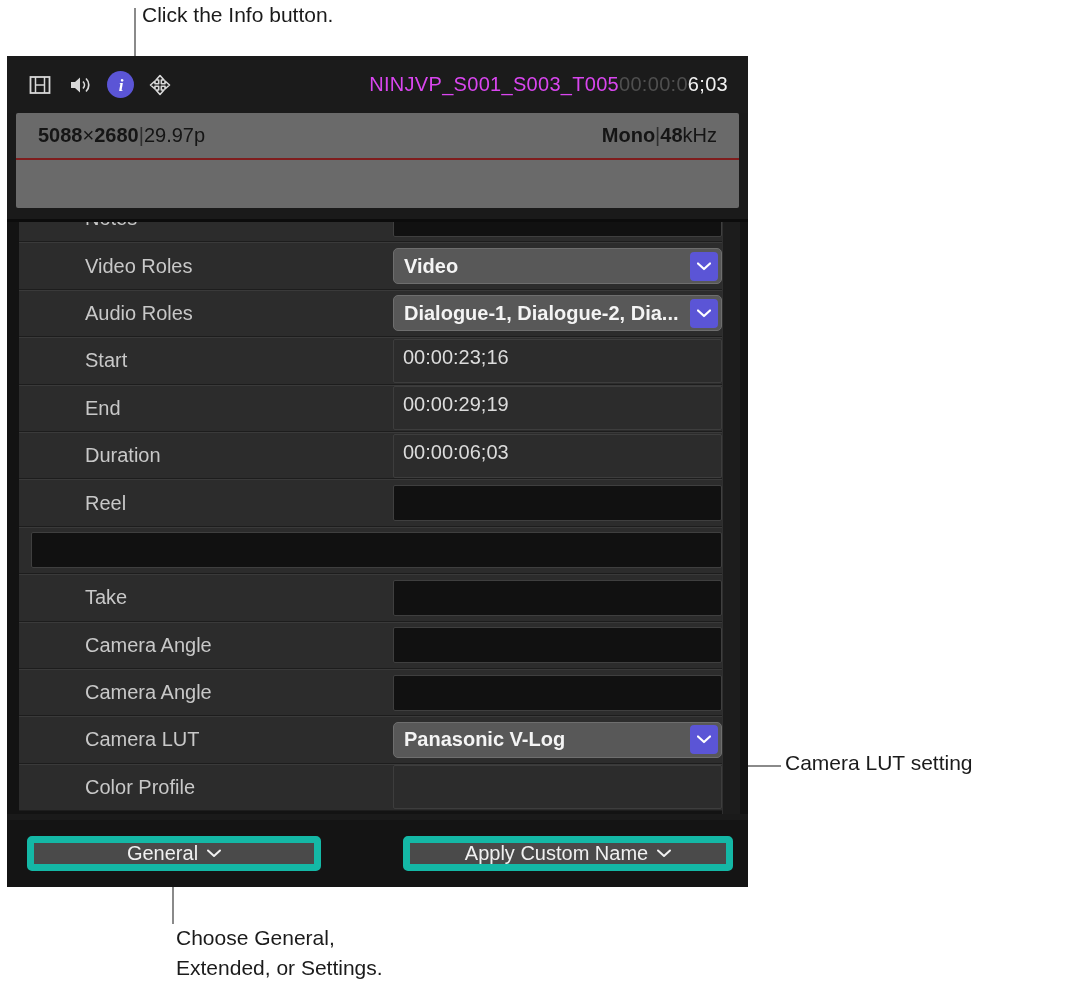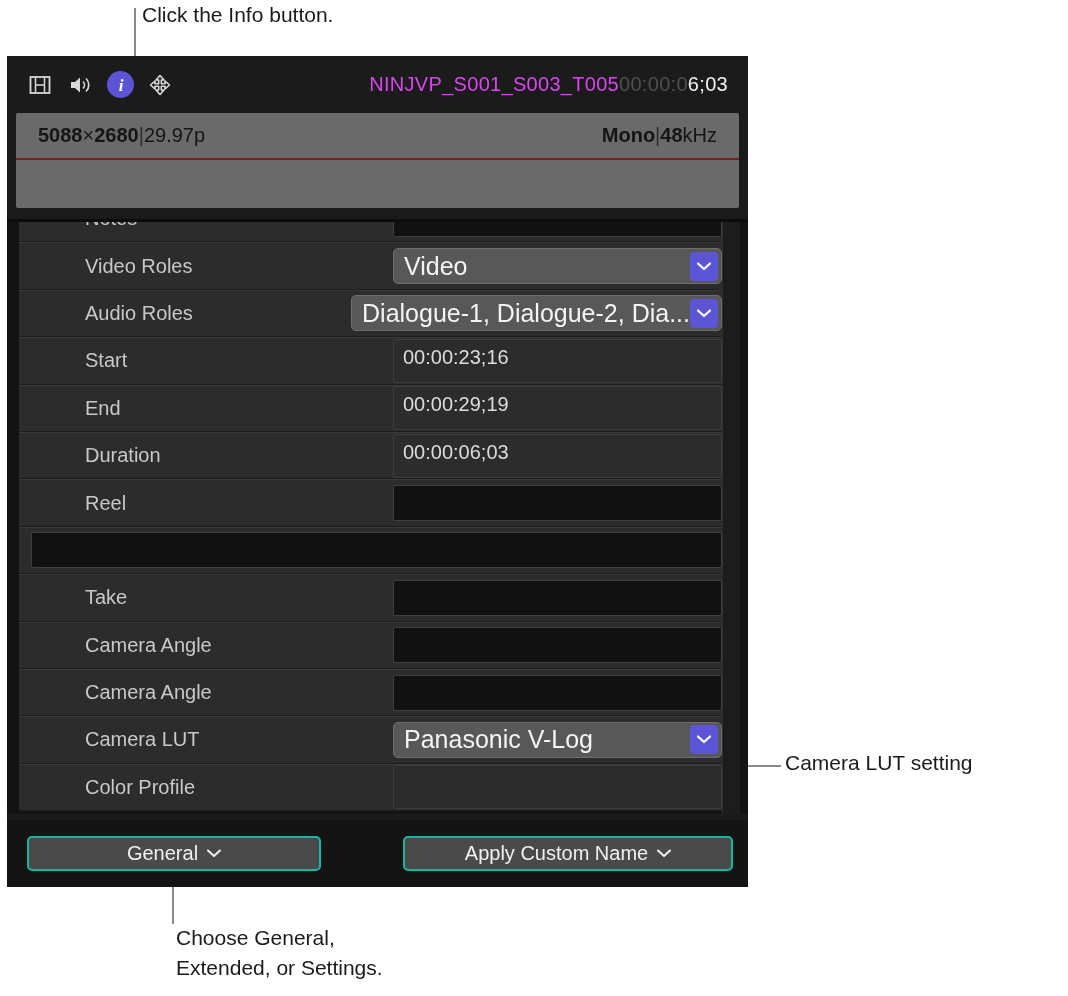--- a/index.html
+++ b/index.html
@@ -192,22 +192,22 @@
     height: 36px;
     width: 100%;
     box-sizing: border-box;
     display: flex;
     align-items: center;
     padding: 0 3px 0 10px;
     position: relative;
   }
   .val-popup .popup-text {
     color: #f4f4f4;
-    font-size: 25px;
-    font-weight: normal;
+    font-size: 20px;
+    font-weight: bold;
     flex: 1;
     white-space: nowrap;
     overflow: hidden;
     text-overflow: ellipsis;
   }
   .chevron-box {
     width: 28px;
     height: 29px;
     background: #5b55d6;
     border-radius: 4px;
@@ -239,21 +239,21 @@
     left: 0;
     bottom: 0;
     width: 741px;
     height: 67px;
     background: #141414;
     display: flex;
     align-items: center;
   }
   .bar-btn {
     background: #4a4a4a;
-    border: 2px solid #14b8a6;
+    border: 7px solid #14b8a6;
     border-radius: 5px;
     height: 35px;
     color: #f0f0f0;
     font-size: 20px;
     display: flex;
     align-items: center;
     justify-content: center;
     box-sizing: border-box;
     gap: 9px;
   }

